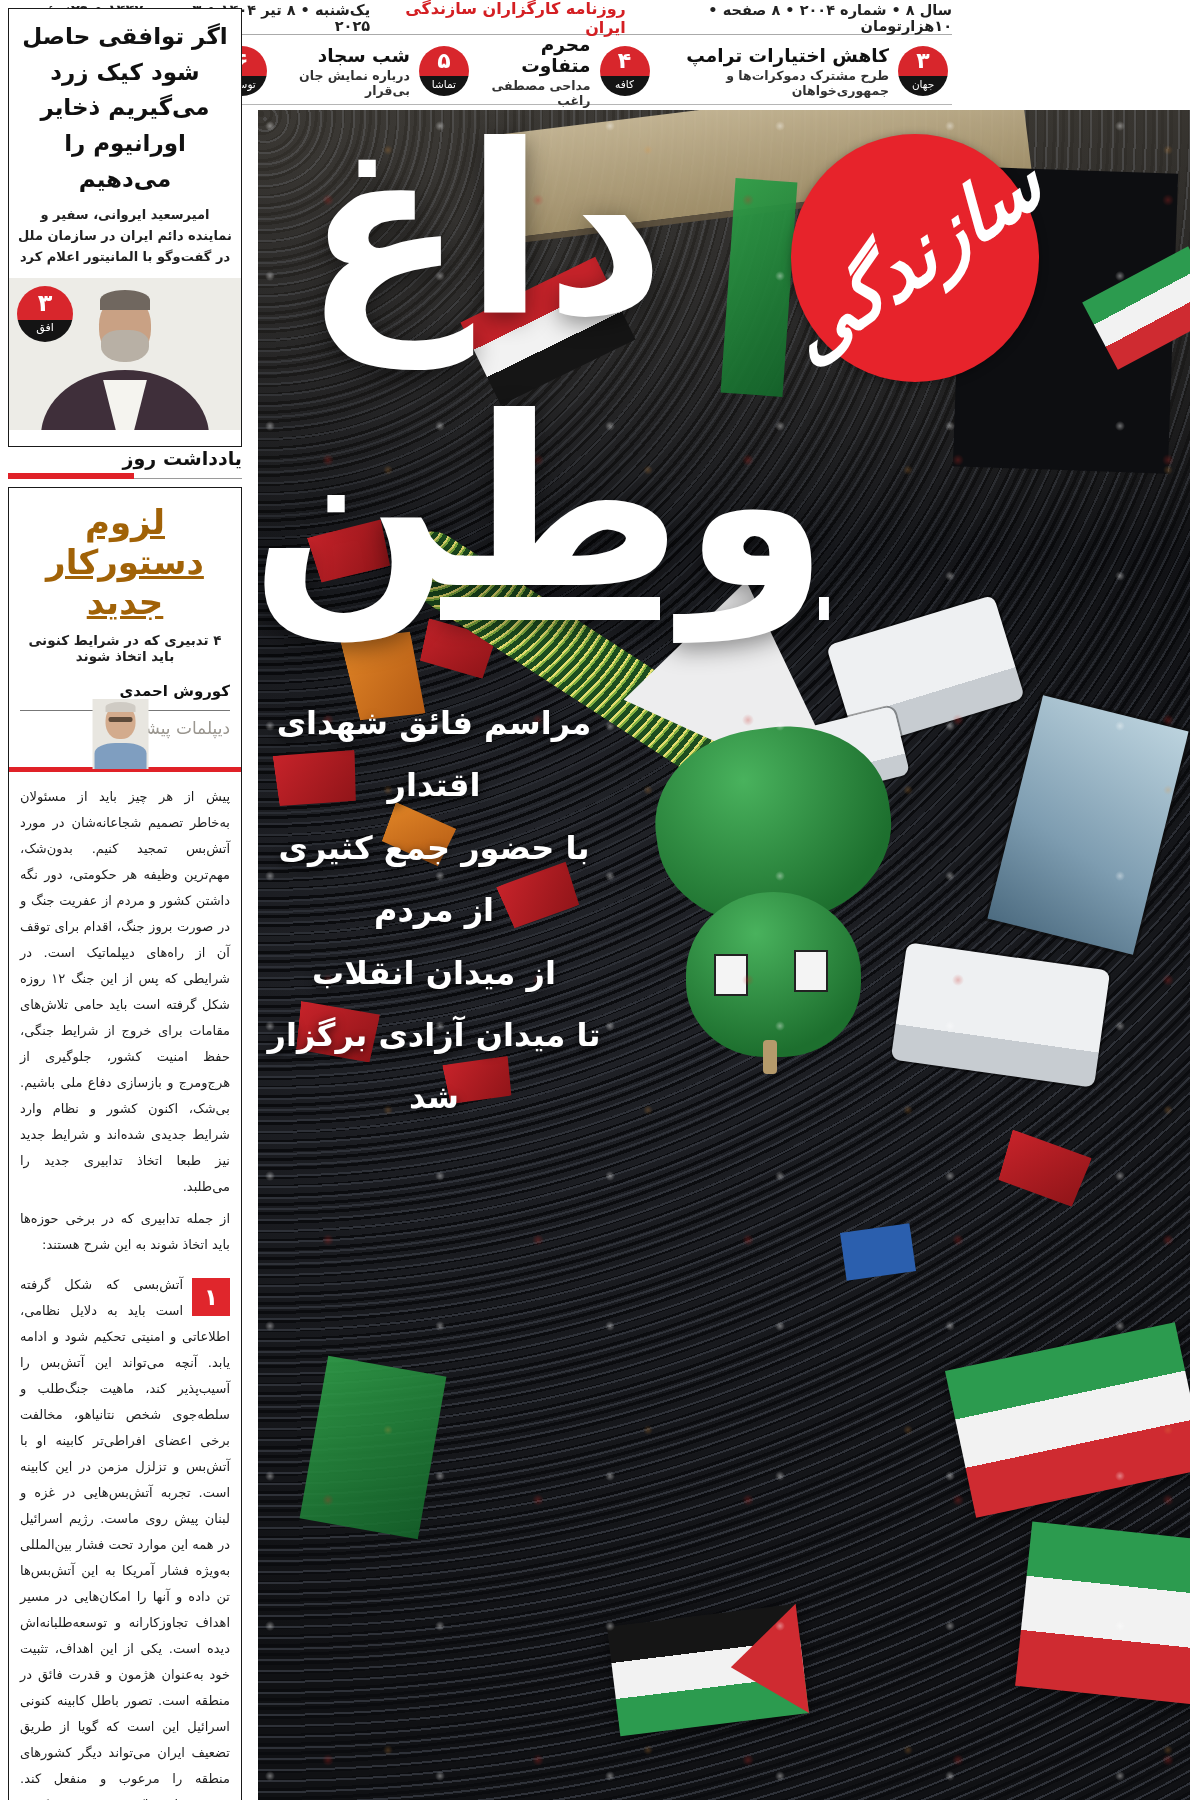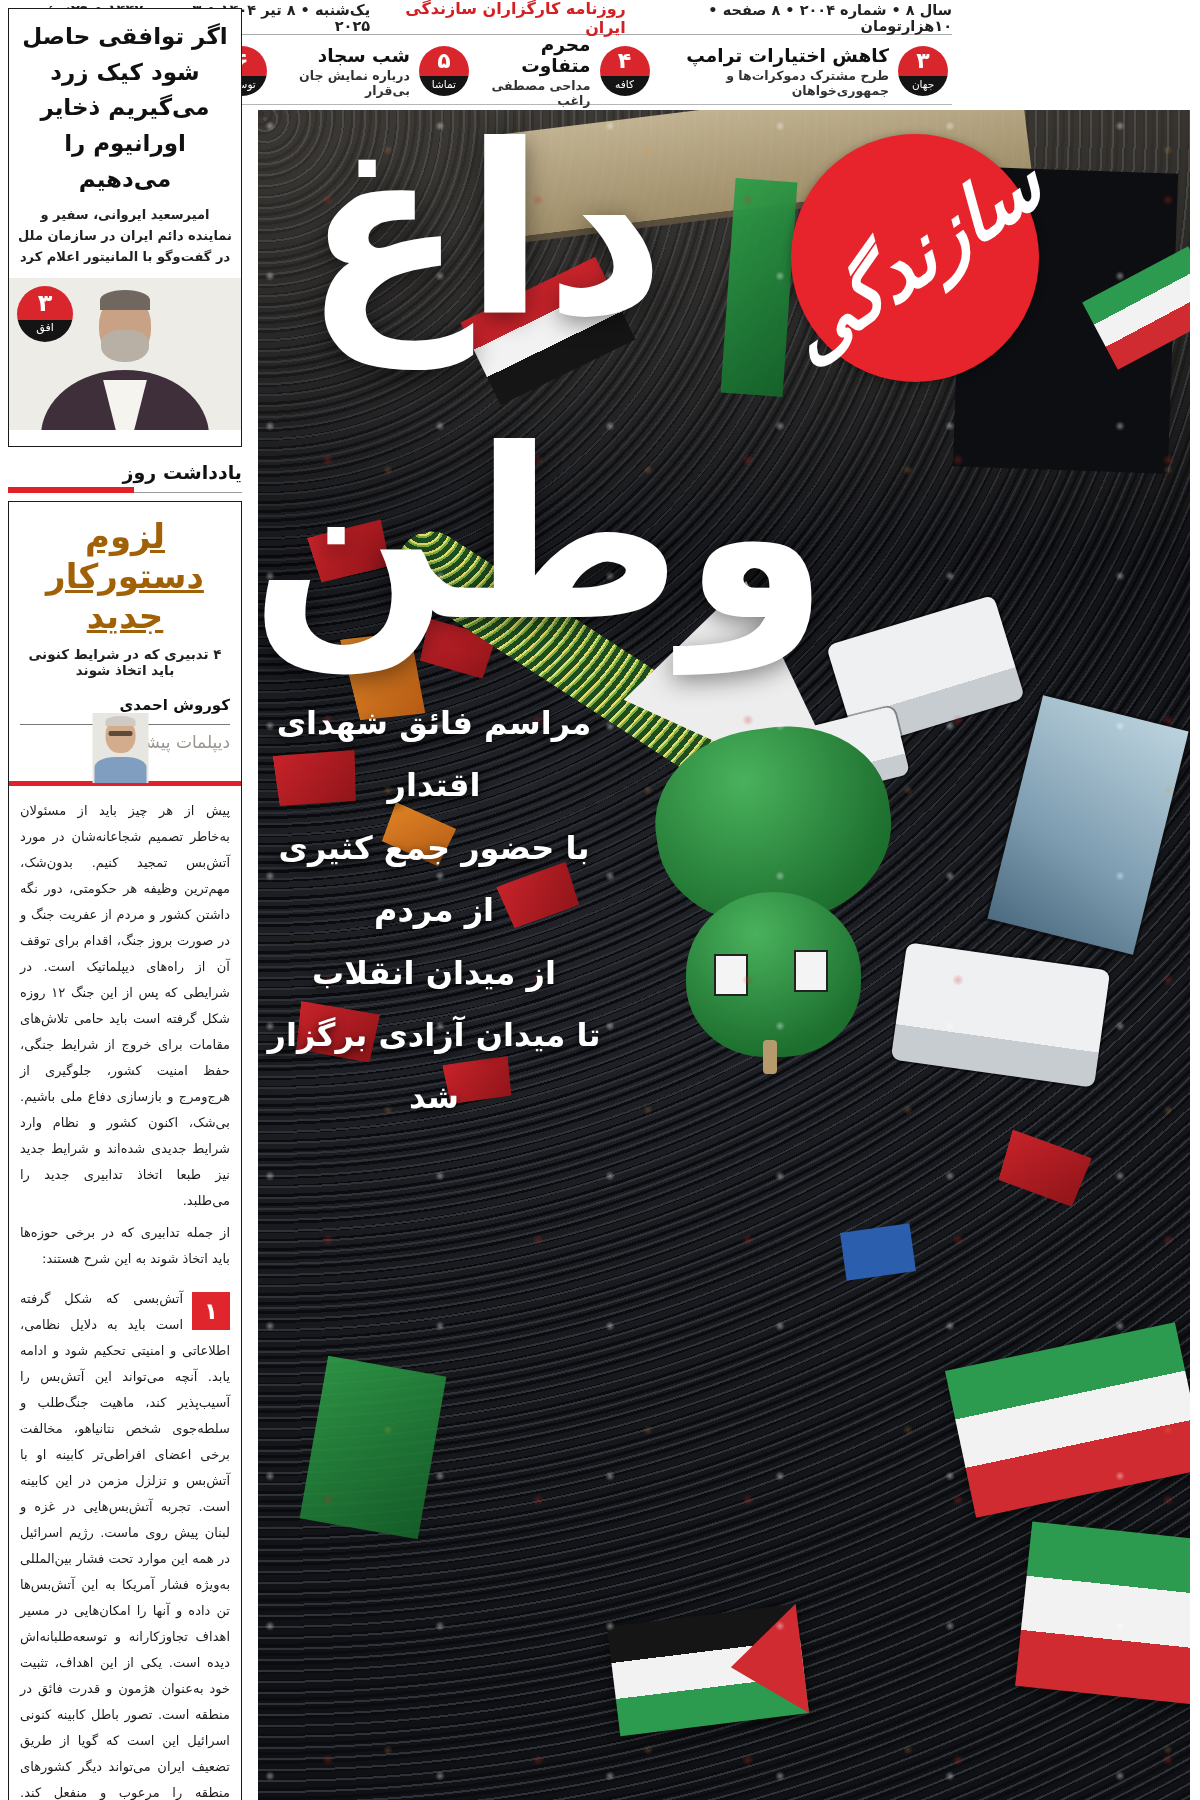--- a/index.html
+++ b/index.html
@@ -41,21 +41,21 @@
     border-radius:46%;background:#c9a184;z-index:2;}
   .man-hair{position:absolute;left:50%;top:12px;transform:translateX(-50%);width:50px;height:20px;
     border-radius:50% 50% 0 0;background:#70675f;z-index:2;}
   .man-beard{position:absolute;left:50%;top:52px;transform:translateX(-50%);width:48px;height:32px;
     border-radius:40% 40% 48% 48%;background:#b8b0a5;z-index:2;}
   .man-suit{position:absolute;left:50%;bottom:-6px;transform:translateX(-50%);width:168px;height:66px;
     border-radius:50% 50% 0 0/100% 100% 0 0;background:#3f2f3a;z-index:1;}
   .man-shirt{position:absolute;left:50%;bottom:-2px;transform:translateX(-50%);width:44px;height:52px;
     background:#f5f4ef;clip-path:polygon(0 0,100% 0,70% 100%,30% 100%);z-index:2;}
 
-  .section-head{margin-top:14px;}
+  .section-head{}
   .section-label{font-size:19px;font-weight:800;text-align:left;direction:rtl;color:#111;
     display:flex;justify-content:flex-start;}
   .section-rule{display:flex;align-items:flex-end;margin-top:4px;}
   .rule-thin{flex:1;border-bottom:1px solid #9a9a9a;height:3px;}
   .rule-red{width:126px;height:6px;background:#e02128;}
 
   .note{margin-top:8px;height:1398px;position:relative;padding:14px 11px 0;overflow:hidden;}
   .note-title{font-size:34px;font-weight:800;text-align:center;color:#a16207;text-decoration:underline;}
   .note-sub{font-size:13.5px;font-weight:700;text-align:center;margin-top:10px;color:#222;}
   .author{position:relative;height:92px;margin:16px -11px 0;padding:0 11px;}
@@ -108,21 +108,21 @@
 
   .logo-circle{position:absolute;left:533px;top:24px;width:248px;height:248px;border-radius:50%;
     background:#e7232b;display:flex;align-items:center;justify-content:center;z-index:6;
     box-shadow:0 2px 10px rgba(0,0,0,.35);}
   .logo-text{color:#fff;font-size:78px;font-weight:800;font-style:italic;
     transform:rotate(-35deg) skewX(-6deg);letter-spacing:-2px;}
 
   .headline{position:absolute;color:#fff;font-weight:800;line-height:1;z-index:5;
     text-shadow:0 6px 24px rgba(0,0,0,.45);}
   .hl1{left:46px;top:4px;font-size:235px;}
-  .hl2{left:-8px;top:308px;font-size:235px;}
+  .hl2{left:-8px;top:276px;font-size:235px;text-decoration:underline;}
   .subheadline{position:absolute;left:4px;top:582px;width:344px;z-index:5;text-align:center;
     color:#fff;font-size:32px;font-weight:800;line-height:1.95;
     text-shadow:0 3px 10px rgba(0,0,0,.75);}
   .subheadline span{display:block;}
 </style>
 </head>
 <body>
 
 <div id="page">
 

